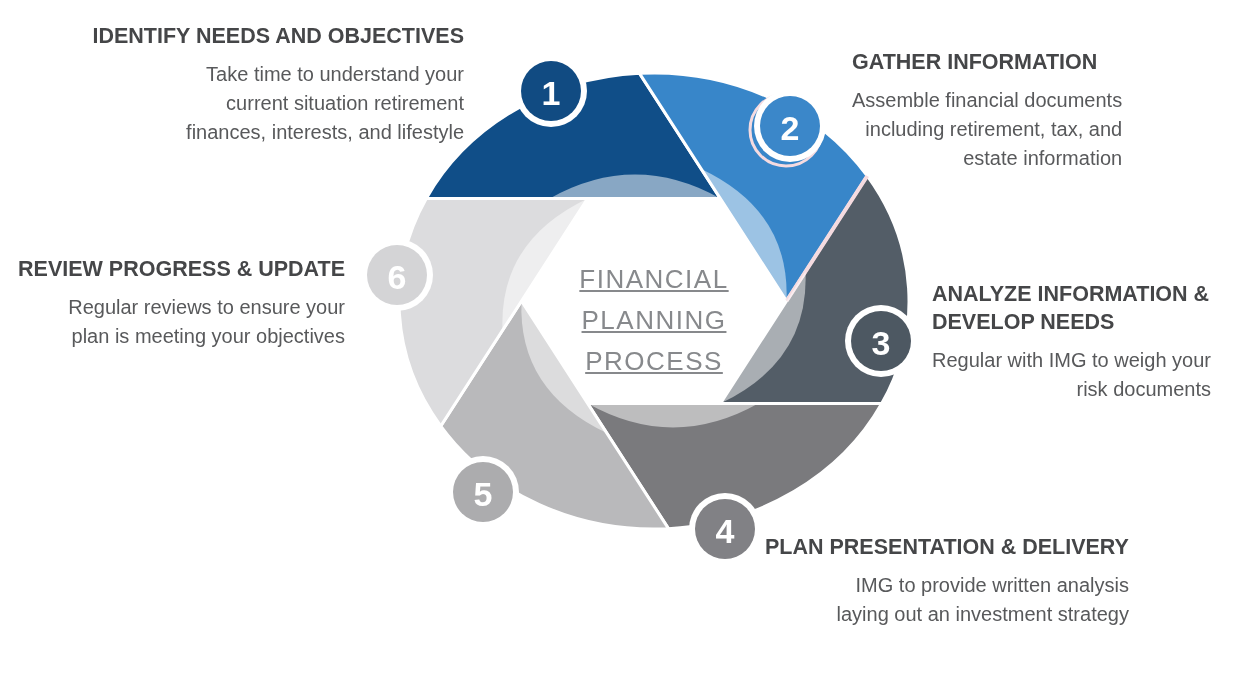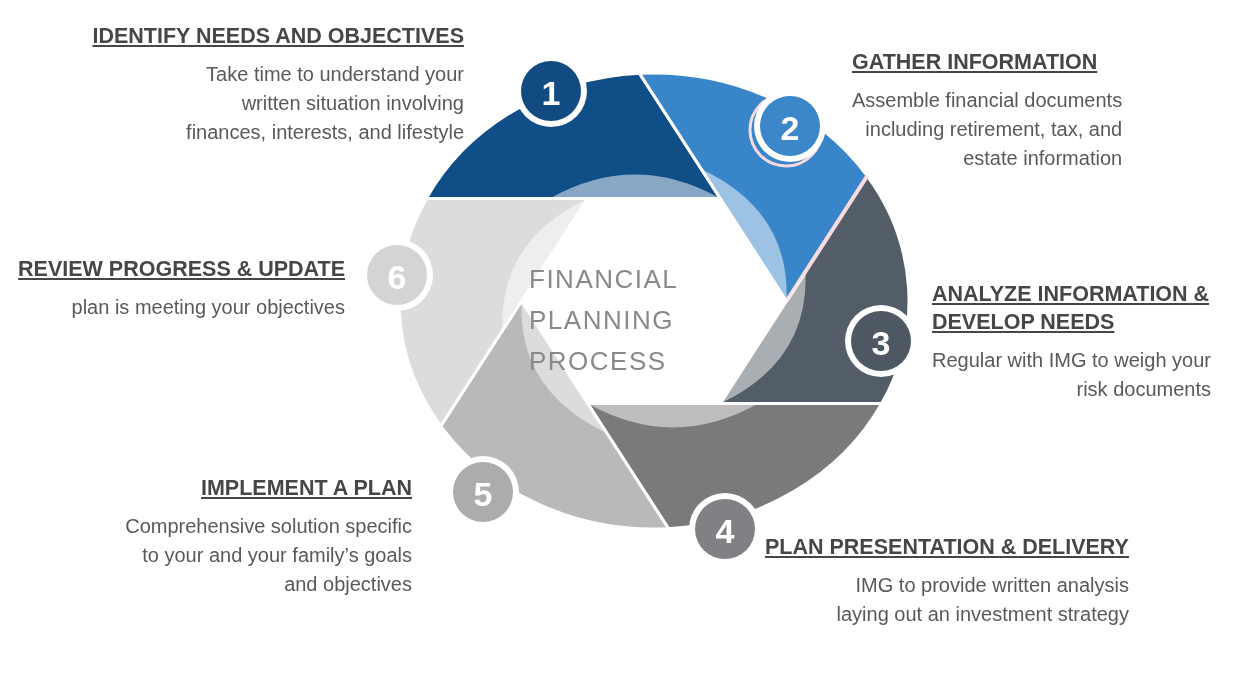--- a/index.html
+++ b/index.html
@@ -1,23 +1,23 @@
 <!DOCTYPE html>
 <html><head>
 <meta charset="utf-8">
 <style>
   html,body{margin:0;padding:0;background:#ffffff;width:1257px;height:685px;overflow:hidden;}
   .canvas{position:relative;width:1257px;height:685px;background:#ffffff;
           font-family:"Liberation Sans","DejaVu Sans",sans-serif;}
   #wheel{position:absolute;left:0;top:0;}
   .center-title{position:absolute;left:529px;top:258px;width:250px;height:124px;
-                display:flex;flex-direction:column;justify-content:center;
-                color:#87898c;font-size:26px;letter-spacing:1.5px;line-height:41px;}
+                display:flex;flex-direction:column;justify-content:center;align-items:center;
+                color:#87898c;font-size:26px;letter-spacing:1.5px;line-height:41px;text-decoration:underline;}
   .step{position:absolute;}
-  .step h2{margin:0 0 10px 0;font-size:21.5px;font-weight:bold;color:#454648;line-height:28px;letter-spacing:0px;text-decoration:underline;}
+  .step h2{margin:0 0 10px 0;font-size:21.5px;font-weight:bold;color:#454648;line-height:28px;letter-spacing:0px;}
   .step .desc{font-size:20px;color:#58595b;line-height:29px;}
   .step .desc div{white-space:nowrap;text-align:right;}
   .step h2 div{white-space:nowrap;}
   .align-r{text-align:right;}
   .align-l{text-align:left;}
   .block-0{top:22px;right:793px;}
   .block-1{top:48px;left:852px;}
   .block-2{top:280px;left:932px;}
   .block-3{top:533px;left:765px;}
   .block-4{top:474px;right:845px;}
@@ -81,21 +81,21 @@
     <div>PLANNING</div>
     <div>PROCESS</div>
   </div>
 
   <div class="step block-0 align-r">
     <h2>
       <div>IDENTIFY NEEDS AND OBJECTIVES</div>
     </h2>
     <div class="desc">
       <div>Take time to understand your</div>
-      <div>written situation involving</div>
+      <div>current situation retirement</div>
       <div>finances, interests, and lifestyle</div>
     </div>
   </div>
 
   <div class="step block-1 align-l">
     <h2>
       <div>GATHER INFORMATION</div>
     </h2>
     <div class="desc">
       <div>Assemble financial documents</div>
@@ -118,33 +118,24 @@
   <div class="step block-3 align-l">
     <h2>
       <div>PLAN PRESENTATION &amp; DELIVERY</div>
     </h2>
     <div class="desc">
       <div>IMG to provide written analysis</div>
       <div>laying out an investment strategy</div>
     </div>
   </div>
 
-  <div class="step block-4 align-r">
-    <h2>
-      <div>IMPLEMENT A PLAN</div>
-    </h2>
-    <div class="desc">
-      <div>Comprehensive solution specific</div>
-      <div>to your and your family’s goals</div>
-      <div>and objectives</div>
-    </div>
-  </div>
 
   <div class="step block-5 align-r">
     <h2>
       <div>REVIEW PROGRESS &amp; UPDATE</div>
     </h2>
     <div class="desc">
+      <div>Regular reviews to ensure your</div>
       <div>plan is meeting your objectives</div>
     </div>
   </div>
 
 </div>
 
 </body></html>

